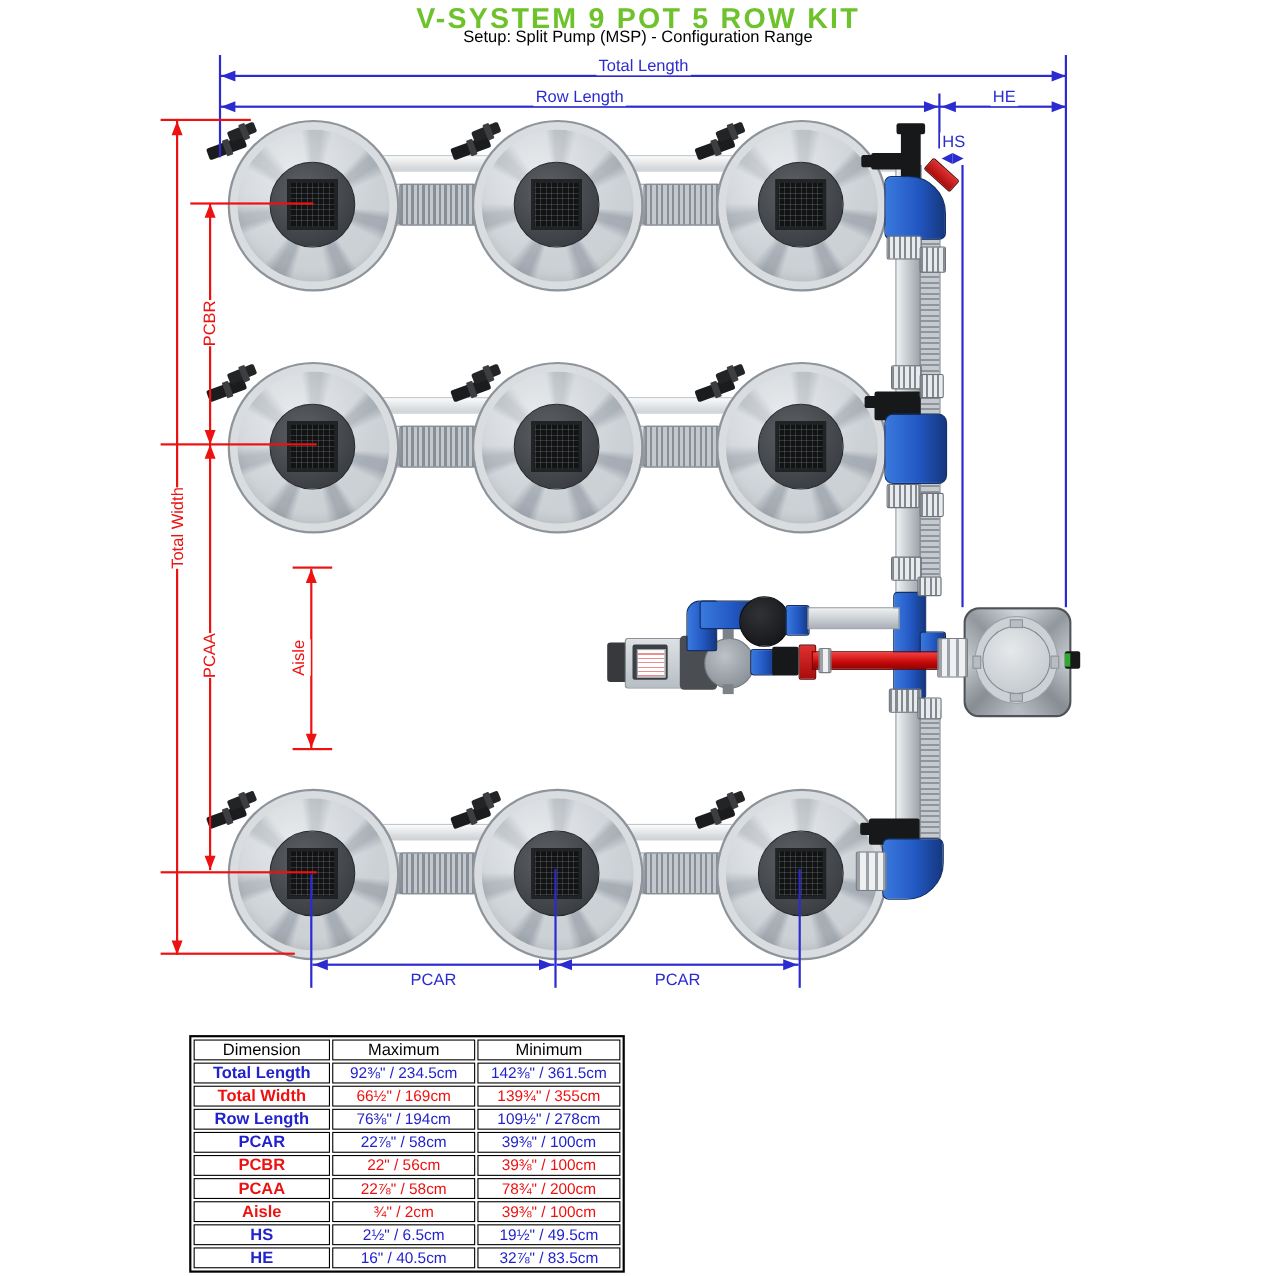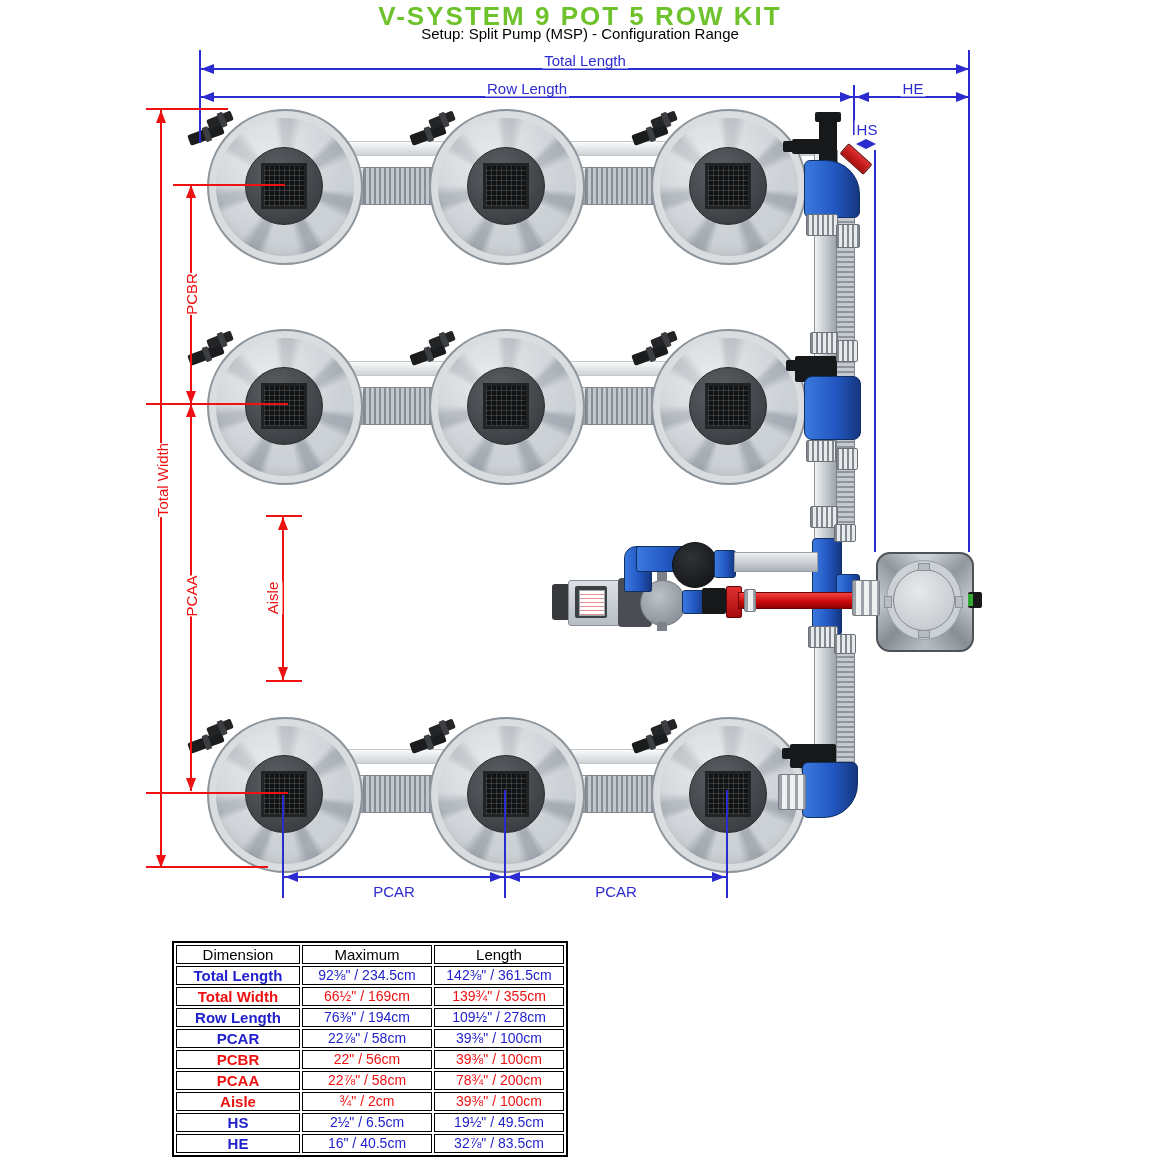--- a/index.html
+++ b/index.html
@@ -293,21 +293,21 @@
   <div class="abs rv-line" style="left:282px;top:517px;height:163px;"></div>
   <div class="abs ar-u" style="left:278px;top:517px;"></div>
   <div class="abs ar-d" style="left:278px;top:667px;"></div>
   <div class="abs dimlab r vert" style="left:272px;top:598px;">Aisle</div>
 
   <table class="abs" id="spec">
     <tbody>
         <tr>
       <td class="hd w1">Dimension</td>
       <td class="hd w2">Maximum</td>
-      <td class="hd w3">Length</td>
+      <td class="hd w3">Minimum</td>
     </tr>
     <tr>
       <td class="dim c-blue">Total Length</td>
       <td class="c-blue">92⅜" / 234.5cm</td>
       <td class="c-blue">142⅜" / 361.5cm</td>
     </tr>
     <tr>
       <td class="dim c-red">Total Width</td>
       <td class="c-red">66½" / 169cm</td>
       <td class="c-red">139¾" / 355cm</td>

